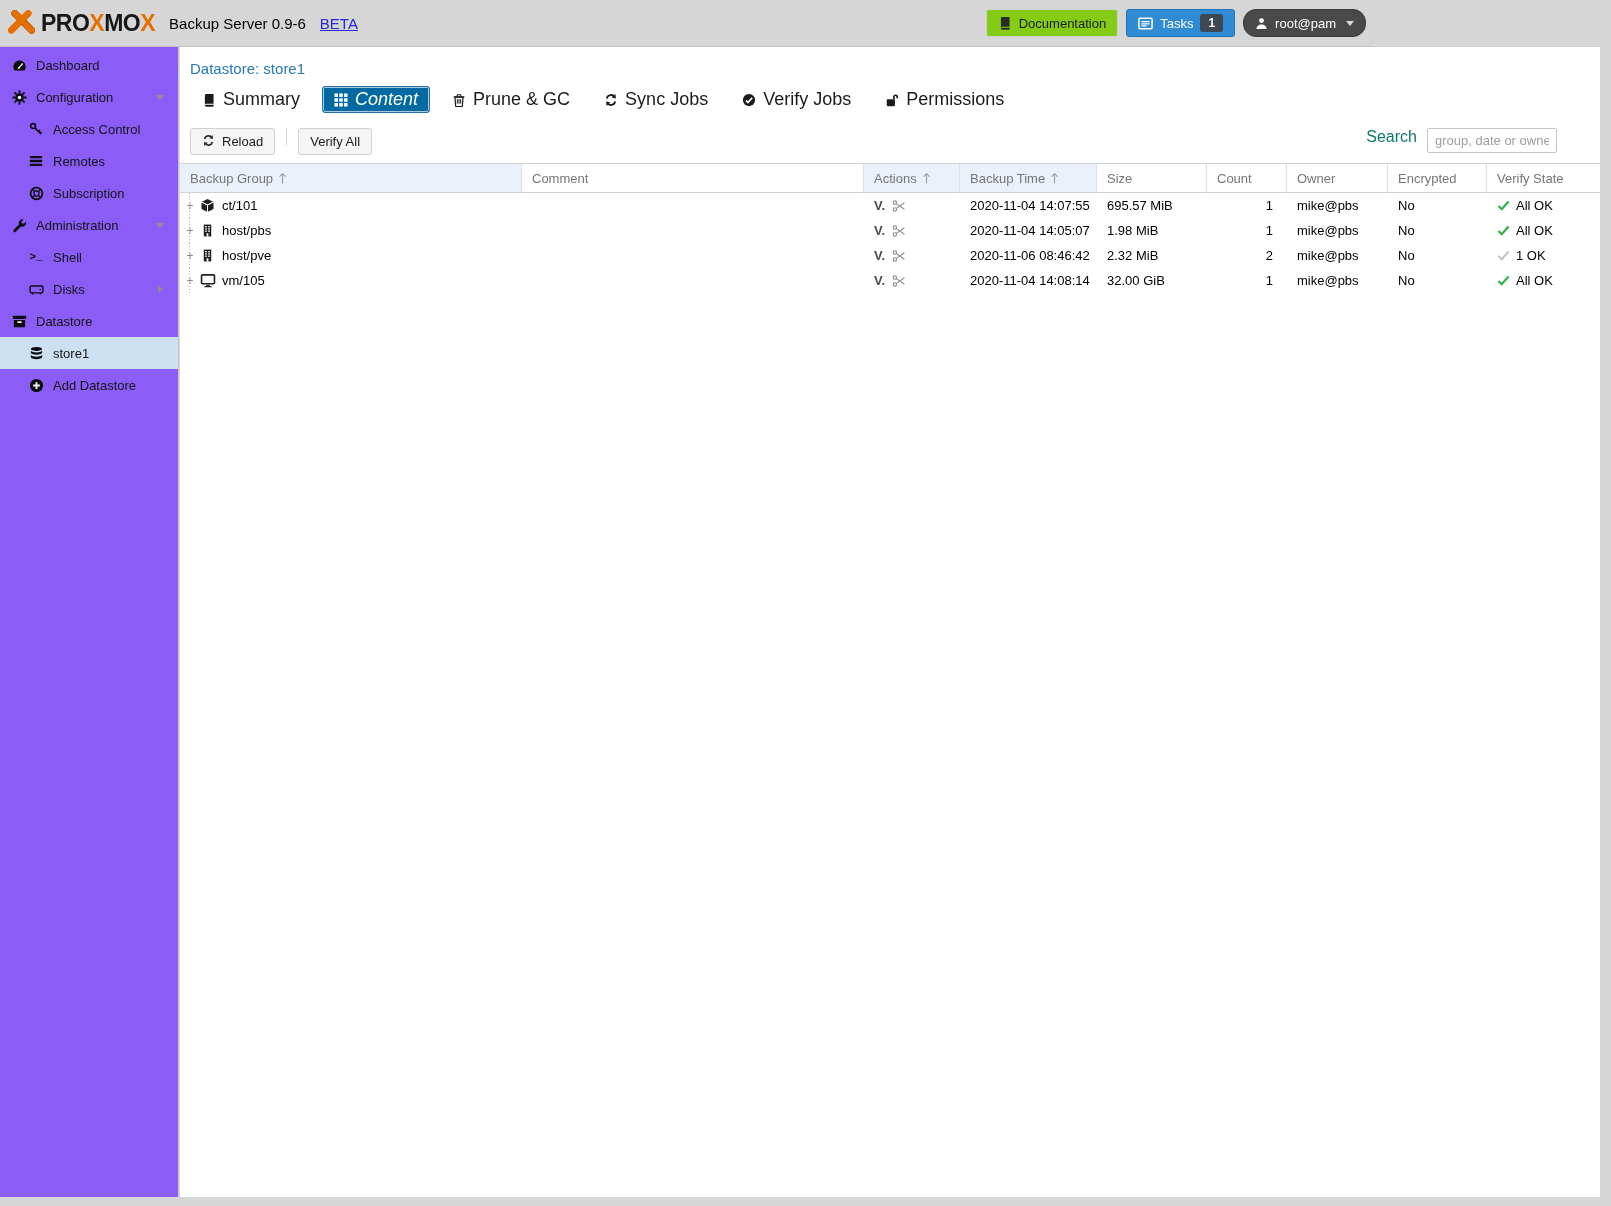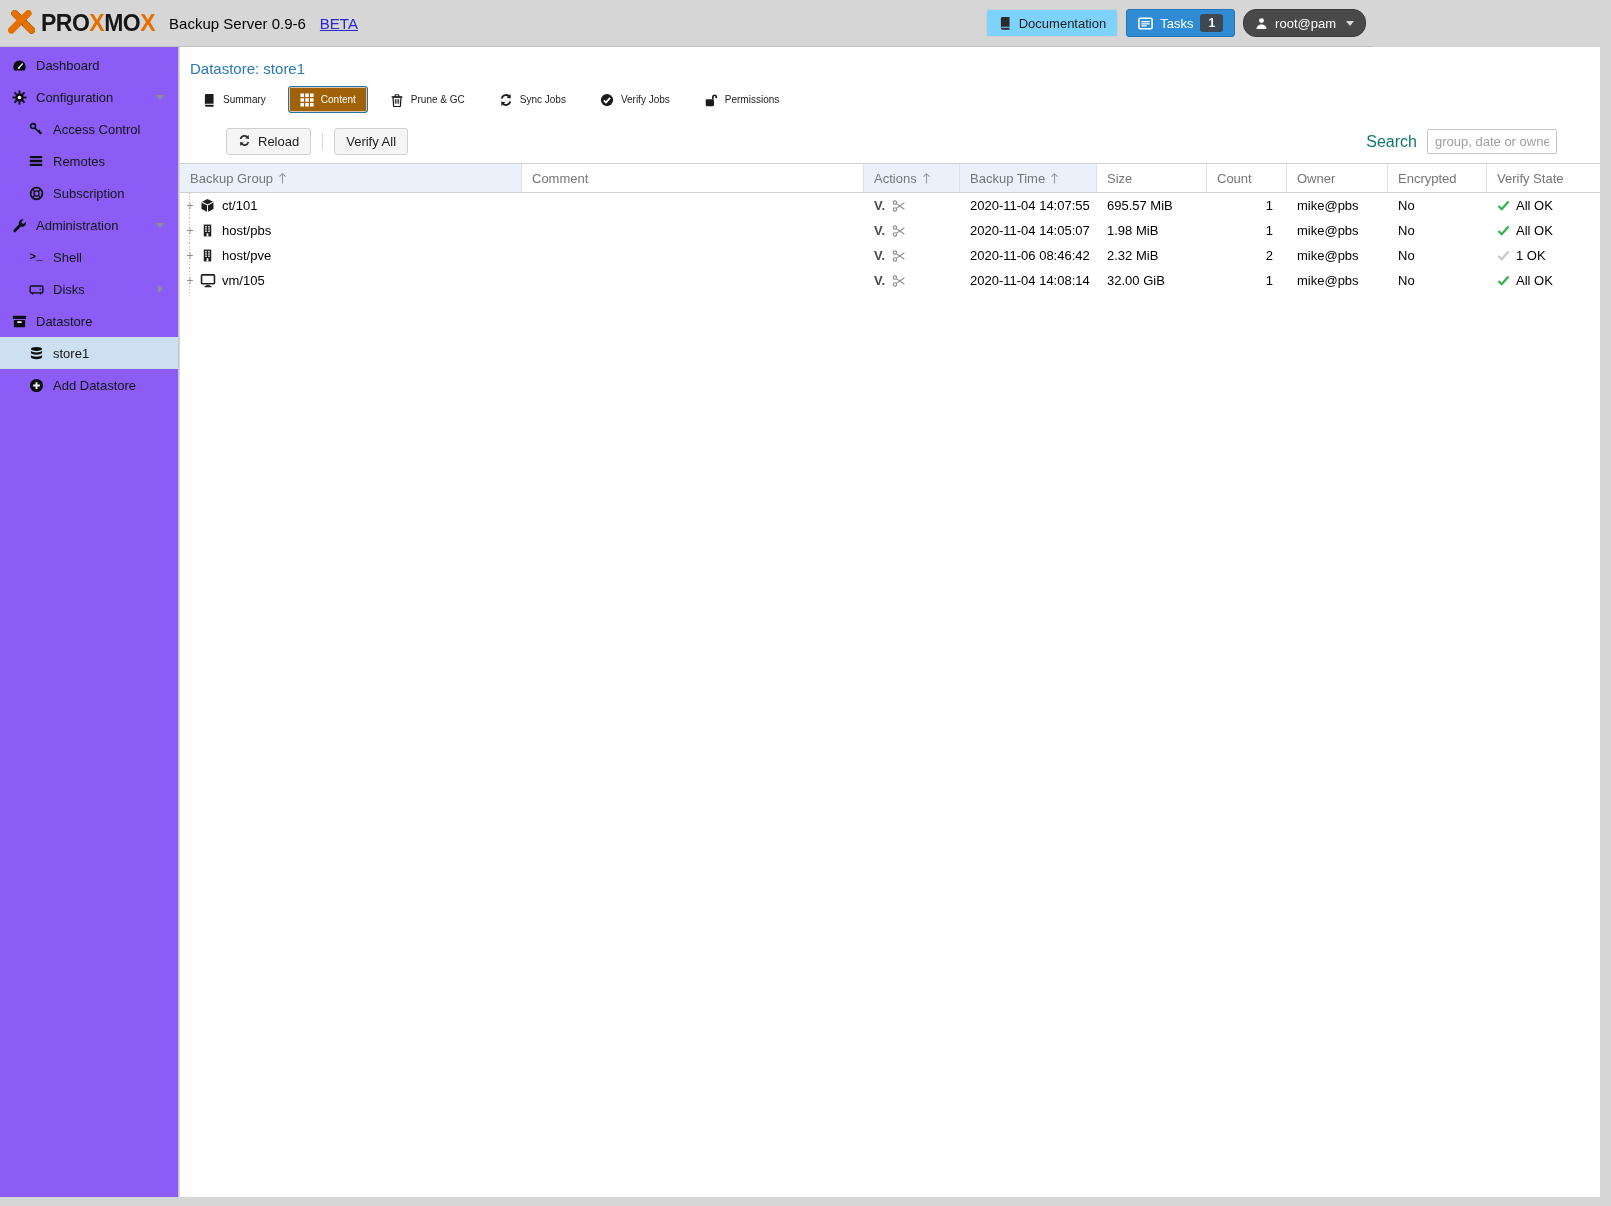--- a/index.html
+++ b/index.html
@@ -13,21 +13,21 @@
     border-bottom:1px solid #c2c2c2; }
   .brand { display:flex; align-items:center; gap:6px; }
   .brand-word { font-weight:bold; font-size:23px; letter-spacing:-0.5px; color:#171717; }
   .brand-word .bx { color:#E57000; }
   .subtitle { font-size:15px; color:#000; margin-left:8px; }
   .beta { font-size:15px; color:#2727d8; text-decoration:underline; margin-left:8px; cursor:pointer; }
   .topbar-right { margin-left:auto; display:flex; align-items:center; gap:8px; }
   .tb-btn { display:flex; align-items:center; gap:7px; height:28px; padding:0 11px;
     border-radius:3px; font-size:13px; cursor:pointer; border:1px solid transparent; }
   .tb-btn .ticn { display:flex; align-items:center; }
-  .tb-btn.light { background:#7dd3fc; border-color:#cfcfcf; color:#1c1c1c; }
+  .tb-btn.light { background:#84cc16; border-color:#cfcfcf; color:#1c1c1c; }
   .tb-btn.blue  { background:#2f8bd4; border-color:#2473b4; color:#fff; }
   .tb-btn.dark  { background:#494949; border-color:#3a3a3a; color:#fff;border-radius:13px; }
   .badge { background:#3d4852; color:#fff; font-weight:bold; border-radius:3px;
     padding:2px 8px; font-size:12px; }
   .chev-dn-w { width:0; height:0; border-left:4px solid transparent; border-right:4px solid transparent;
     border-top:5px solid #d9d9d9; margin-left:3px; }
 
   
   .sidebar { position:absolute; left:0; top:47px; bottom:9px; width:179px;
     background:#8b5cf6; border-right:1px solid #c8c8c8; padding-top:2px; }
@@ -40,27 +40,27 @@
     border-left:4.5px solid transparent; border-right:4.5px solid transparent; border-top:5px solid #8f8f8f; }
   .grp-chev-rt { position:absolute; right:15px; width:0; height:0;
     border-top:4.5px solid transparent; border-bottom:4.5px solid transparent; border-left:5px solid #8f8f8f; }
   .shell-glyph { font-family:"Liberation Mono","DejaVu Sans Mono",monospace; font-weight:bold; font-size:11px; }
 
   
   .panel { position:absolute; left:180px; top:47px; right:11px; bottom:9px; background:#fff; overflow:hidden; }
   .panel-title { padding:13px 10px 0 10px; font-size:15px; color:#2878b8; }
   .tabs { display:flex; align-items:center; gap:10px; padding:9px 10px 8px 10px; }
   .tab { display:flex; align-items:center; gap:7px; height:27px; padding:0 11px;
-    border-radius:3px; font-size:10px; color:#1b1b1b; cursor:pointer; border:1px solid transparent; }
+    border-radius:3px; font-size:18px; color:#1b1b1b; cursor:pointer; border:1px solid transparent; }
   .tab .ticn { display:flex; align-items:center; }
-  .tab.active { background:#a16207; border-color:#2471ac; color:#fff;
-    box-shadow:inset 0 0 0 1px rgba(255,255,255,.65); }
+  .tab.active { background:#0369a1; border-color:#2471ac; color:#fff;
+    box-shadow:inset 0 0 0 1px rgba(255,255,255,.65);font-style:italic; }
 
   
-  .toolbar { display:flex; align-items:center; gap:8px; padding:7px 10px 8px 10px;margin-left:36px; }
+  .toolbar { display:flex; gap:8px; padding:7px 10px 8px 10px; }
   .tool-btn { display:flex; align-items:center; gap:7px; height:27px; padding:0 11px;
     background:#f5f5f5; border:1px solid #d0d0d0; border-radius:3px; font-size:13px;
     color:#1b1b1b; cursor:pointer; }
   .tool-sep { width:1px; height:17px; background:#d9d9d9; margin:0 3px; }
   .tool-spacer { flex:1; }
   .search-label { font-size:16px; color:#0f766e; margin-right:2px; }
   .search-input { width:130px; height:25px; border:1px solid #c5c5c5; border-radius:2px;
     padding:0 7px; font-size:13px; color:#333; margin-right:33px; outline:none;
     font-family:"Liberation Sans","DejaVu Sans",sans-serif; }
   .search-input::placeholder { color:#9e9e9e; }

